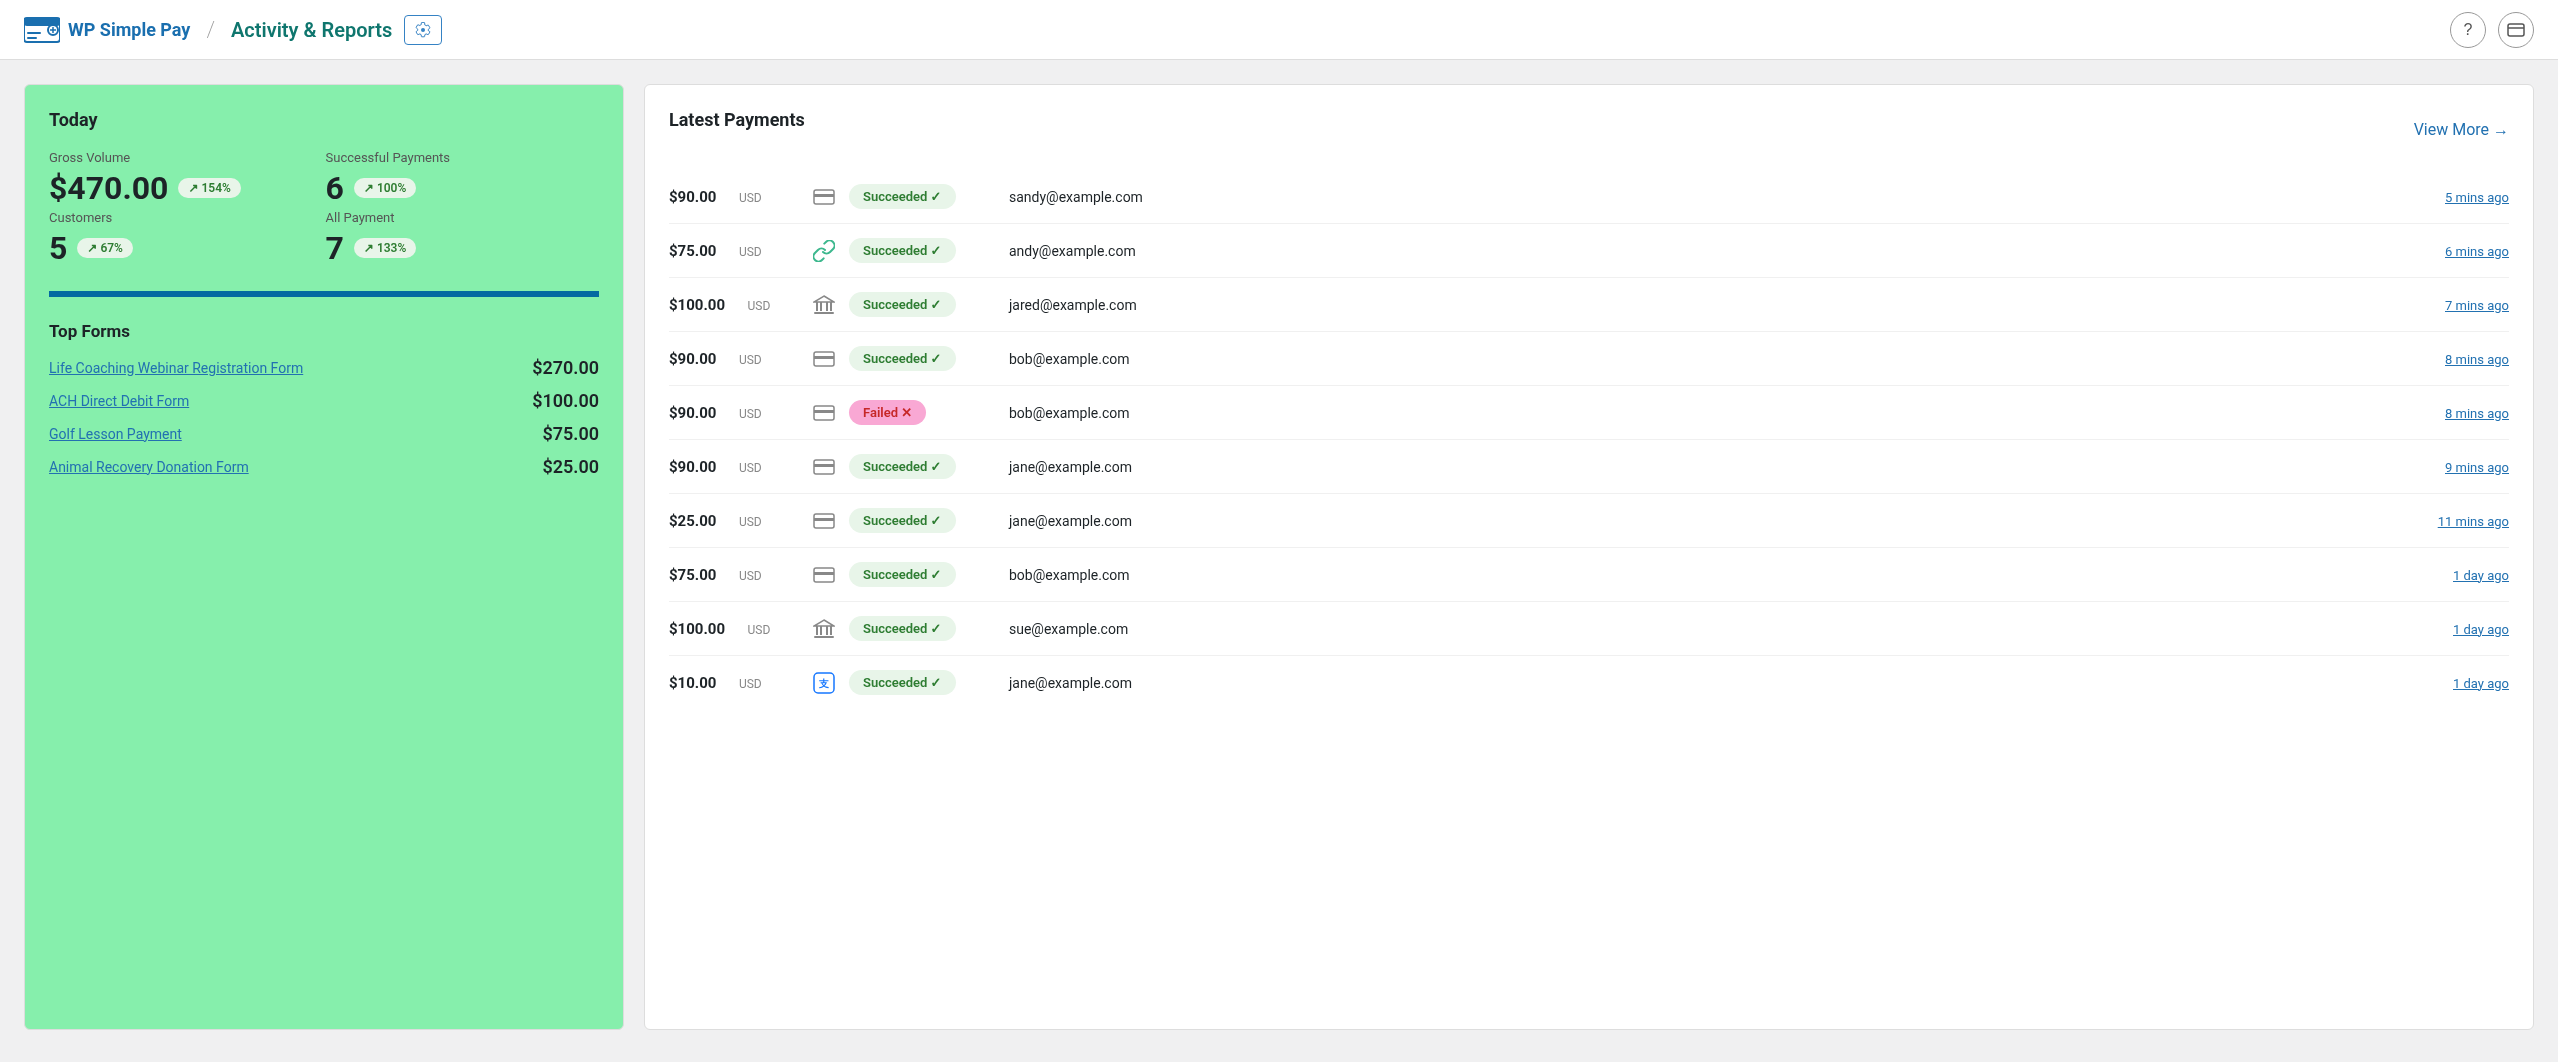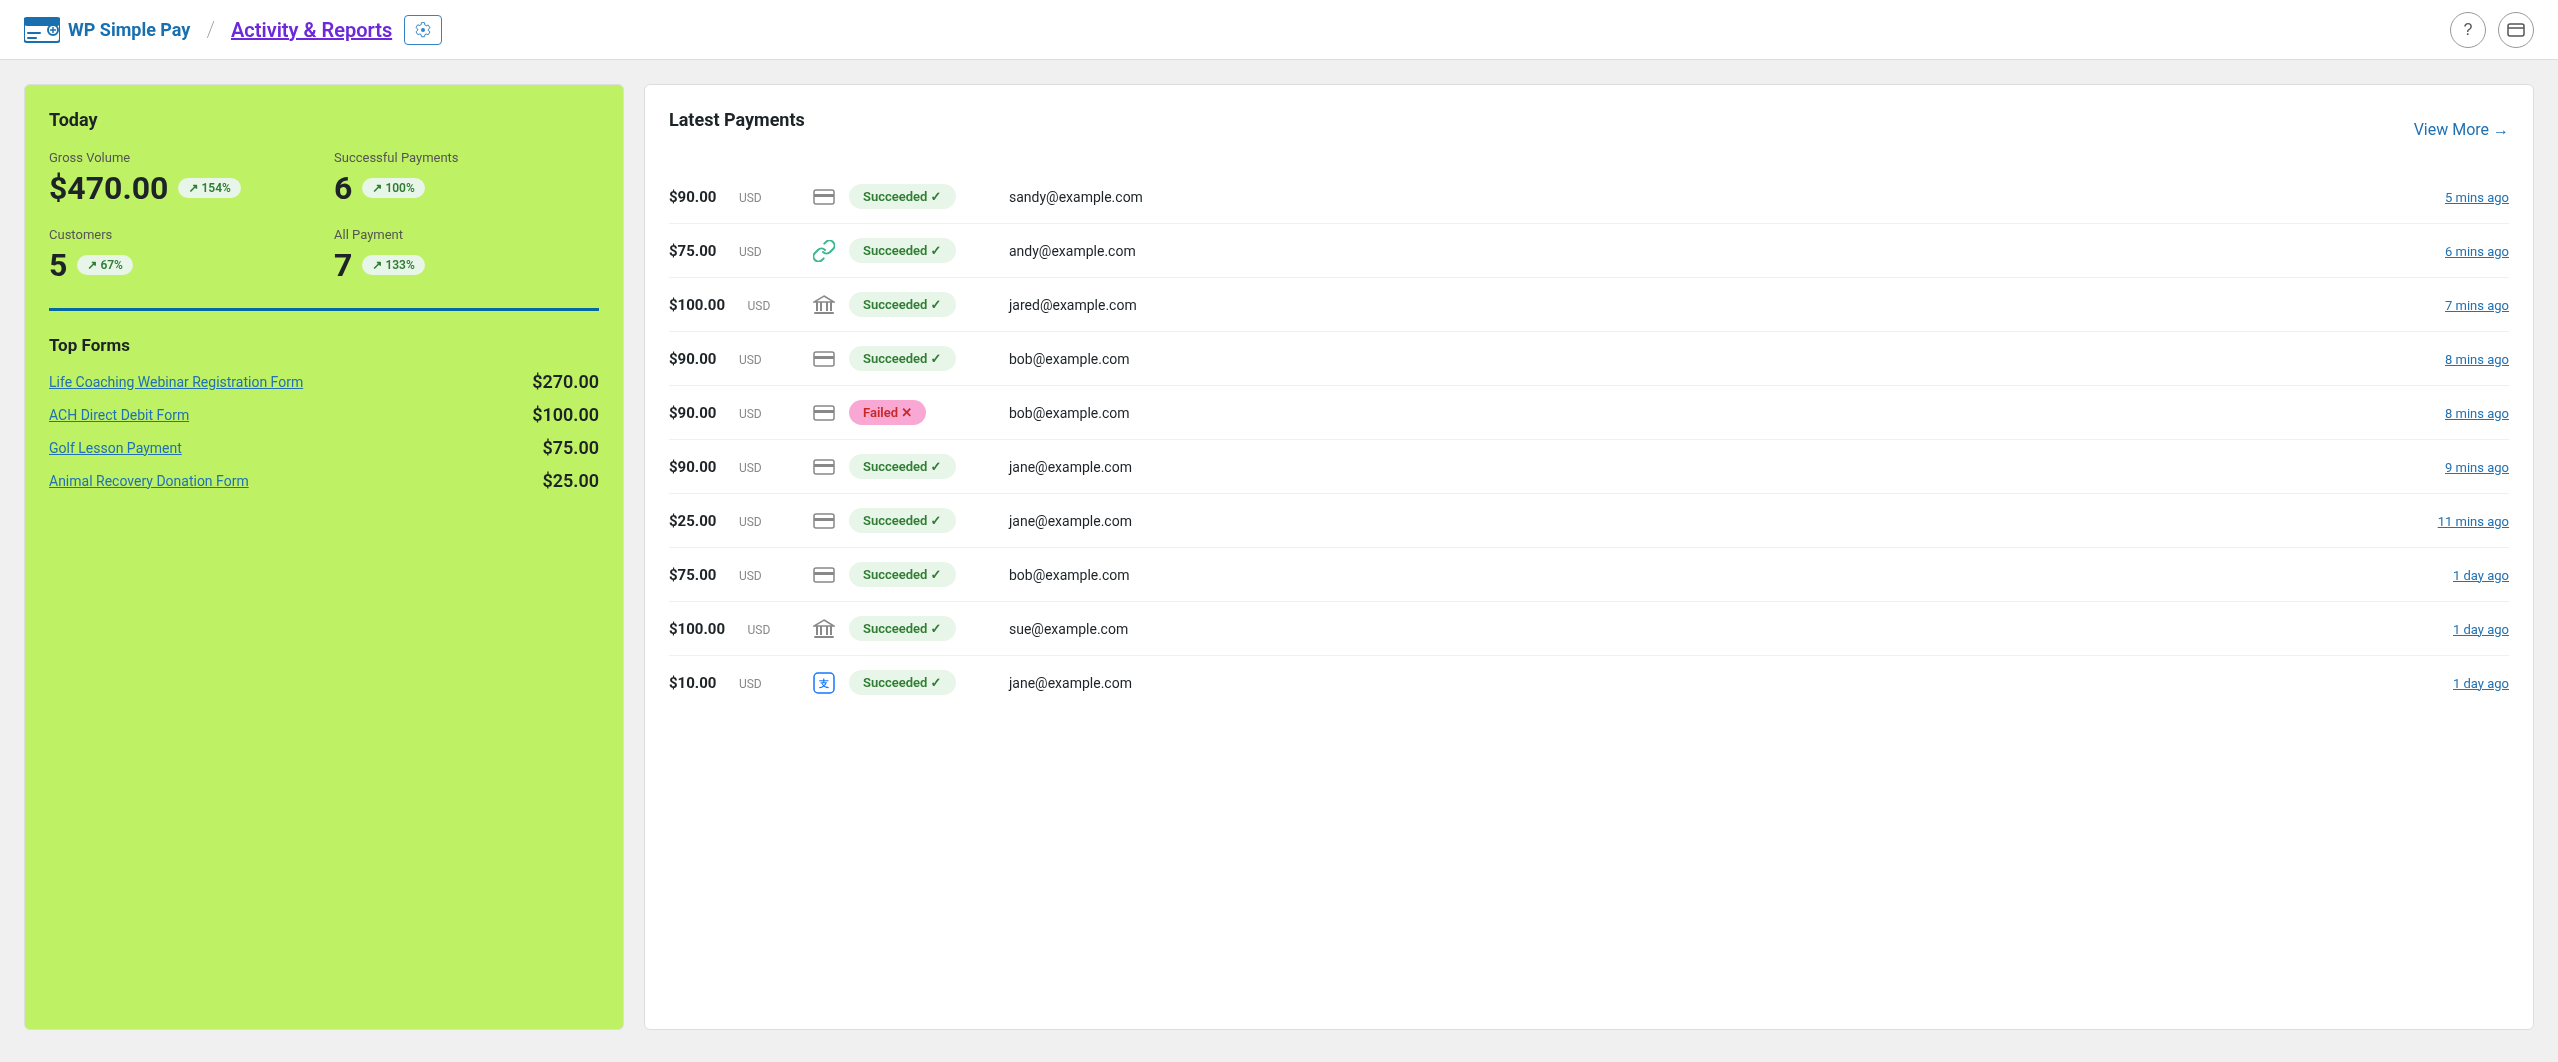--- a/index.html
+++ b/index.html
@@ -39,22 +39,21 @@
     }
     .divider {
       color: #999;
       font-size: 22px;
       font-weight: 200;
       margin: 0 4px;
     }
     .page-title {
       font-size: 20px;
       font-weight: 600;
-      color: #6d28d9;
-      text-decoration: underline;
+      color: #0f766e;
     }
     .settings-btn {
       border: 1.5px solid #3582c4;
       border-radius: 4px;
       padding: 6px 10px;
       background: #fff;
       cursor: pointer;
       color: #3582c4;
       display: flex;
       align-items: center;
@@ -82,40 +81,40 @@
     
     .main {
       padding: 24px 24px 24px 24px;
       display: flex;
       gap: 20px;
       min-height: calc(100vh - 68px);
     }
 
     
     .left-card {
-      background: #bef264;
+      background: #86efac;
       border: 1px solid #ddd;
       border-radius: 6px;
       padding: 24px;
       flex: 0 0 600px;
       min-width: 0;
     }
     .card-title {
       font-size: 18px;
       font-weight: 700;
       color: #1d2327;
       margin-bottom: 20px;
     }
     .stats-grid {
       display: grid;
       grid-template-columns: 1fr 1fr;
-      gap: 20px;
+      gap: 3px;
       margin-bottom: 24px;
       padding-bottom: 24px;
-      border-bottom: 3px solid #0369a1;
+      border-bottom: 6px solid #0369a1;
     }
     .stat-label {
       font-size: 13px;
       color: #555;
       margin-bottom: 4px;
     }
     .stat-value-row {
       display: flex;
       align-items: center;
       gap: 10px;

